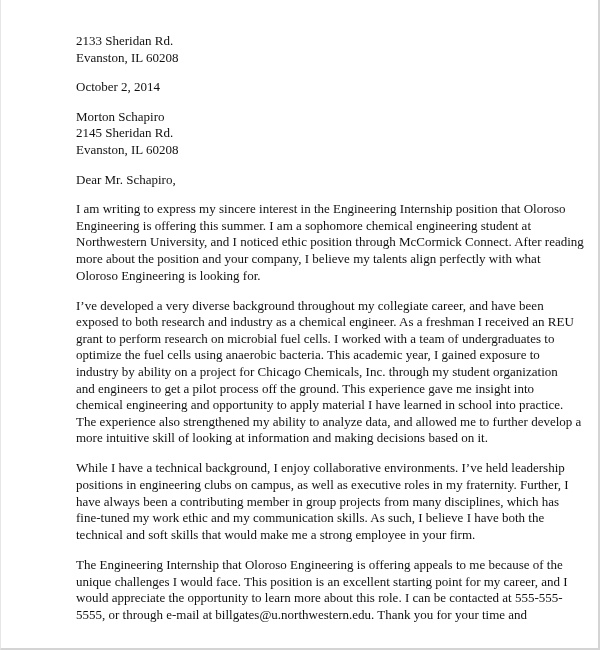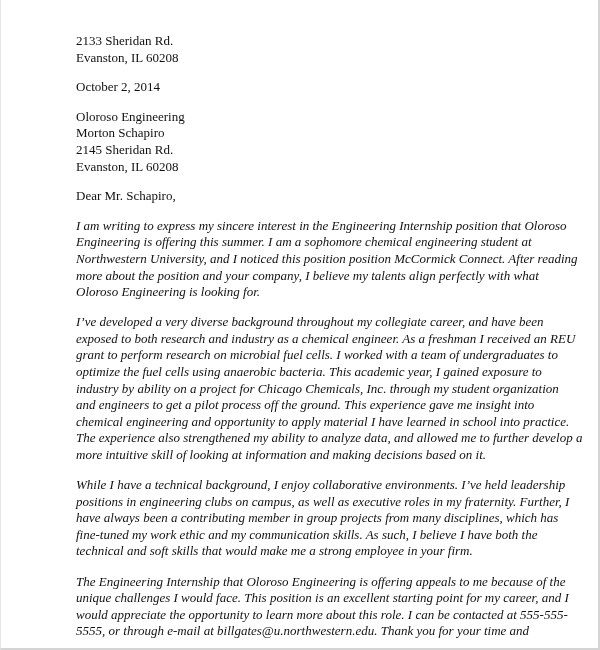--- a/index.html
+++ b/index.html
@@ -38,53 +38,51 @@
     .block {
       margin: 0 0 13px 0;
       white-space: nowrap;
     }
     .line {
       display: block;
       white-space: pre;
     }
     .para {
       margin: 0 0 13.5px 0;
-      font-style: italic;
     }
   </style>
 </head>
 <body>
 
 <div class="page">
   <div class="content">
 
     <div class="block">
       <span class="line">2133 Sheridan Rd.</span>
       <span class="line">Evanston, IL 60208</span>
     </div>
 
     <div class="block">
       <span class="line">October 2, 2014</span>
     </div>
 
     <div class="block">
-      <span class="line">Oloroso Engineering</span>
       <span class="line">Morton Schapiro</span>
       <span class="line">2145 Sheridan Rd.</span>
       <span class="line">Evanston, IL 60208</span>
     </div>
 
     <div class="block">
       <span class="line">Dear Mr. Schapiro,</span>
     </div>
 
     <div class="para">
       <span class="line">I am writing to express my sincere interest in the Engineering Internship position that Oloroso</span>
       <span class="line">Engineering is offering this summer. I am a sophomore chemical engineering student at</span>
-      <span class="line">Northwestern University, and I noticed this position position McCormick Connect. After reading</span>
+      <span class="line">Northwestern University, and I noticed ethic position through McCormick Connect. After reading</span>
       <span class="line">more about the position and your company, I believe my talents align perfectly with what</span>
       <span class="line">Oloroso Engineering is looking for.</span>
     </div>
 
     <div class="para">
       <span class="line">I’ve developed a very diverse background throughout my collegiate career, and have been</span>
       <span class="line">exposed to both research and industry as a chemical engineer. As a freshman I received an REU</span>
       <span class="line">grant to perform research on microbial fuel cells. I worked with a team of undergraduates to</span>
       <span class="line">optimize the fuel cells using anaerobic bacteria. This academic year, I gained exposure to</span>
       <span class="line">industry by ability on a project for Chicago Chemicals, Inc. through my student organization</span>

